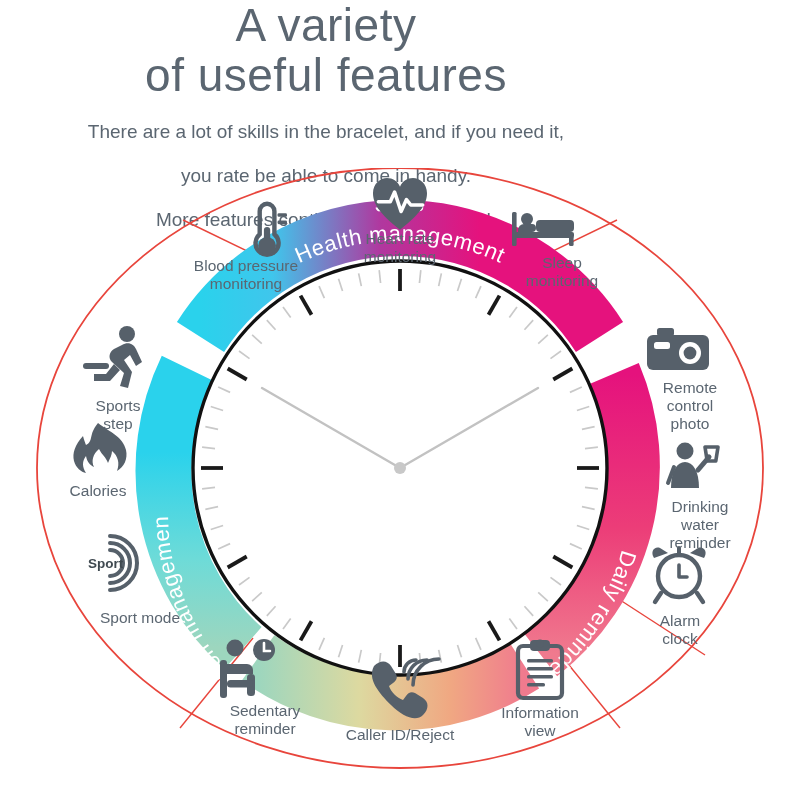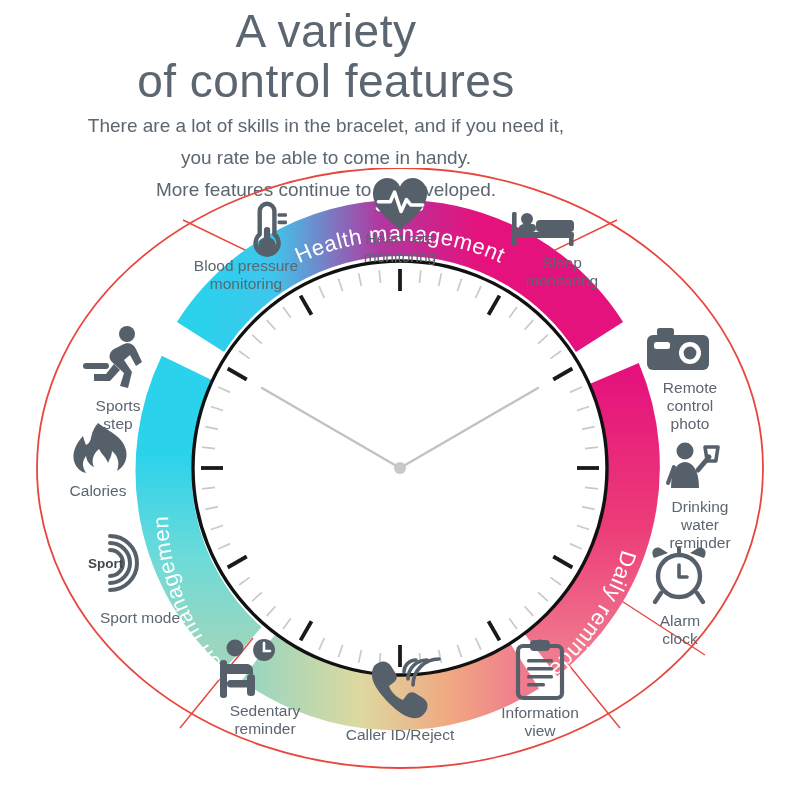--- a/index.html
+++ b/index.html
@@ -1,45 +1,45 @@
 <!DOCTYPE html>
 <html><head>
 <meta charset="utf-8">
 <style>
   html,body{margin:0;padding:0;}
   body{
     width:800px;height:800px;background:#ffffff;
     font-family:"Liberation Sans","DejaVu Sans",sans-serif;
     color:#5a6268;overflow:hidden;position:relative;
   }
-  .header{width:652px;text-align:center;padding-top:6px;}
+  .header{width:652px;text-align:center;}
   .title-line{
     font-size:46px;line-height:50px;color:#5b6671;font-weight:400;letter-spacing:0.5px;
   }
   .subtitle{
-    font-size:19px;line-height:25px;color:#5b6671;margin-top:7px;
+    font-size:19px;line-height:25px;color:#5b6671;margin-top:19px;
   }
   .wheel-wrap{position:absolute;left:0;top:168px;width:800px;height:632px;}
   svg.wheel{display:block;}
   .lbl{
     fill:#5b6671;font-family:"Liberation Sans","DejaVu Sans",sans-serif;
     font-size:15.5px;text-anchor:middle;
   }
   .arc-lbl{
     fill:#ffffff;font-family:"Liberation Sans","DejaVu Sans",sans-serif;
     font-size:22px;font-weight:400;letter-spacing:0.6px;
   }
   .icon{fill:#56606a;}
 </style>
 </head>
 <body>
 
 <div class="header">
   <div class="title-line">A variety</div>
-  <div class="title-line">of control features</div>
+  <div class="title-line">of useful features</div>
   <div class="subtitle">There are a lot of skills in the bracelet, and if you need it,</div>
   <div class="subtitle">you rate be able to come in handy.</div>
   <div class="subtitle">More features continue to be developed.</div>
 </div>
 
 <div class="wheel-wrap">
 <svg class="wheel" width="800" height="632" viewBox="0 0 800 632" xmlns="http://www.w3.org/2000/svg">
   <defs>
 
     <linearGradient id="gHealth" x1="0" y1="0" x2="1" y2="0">

